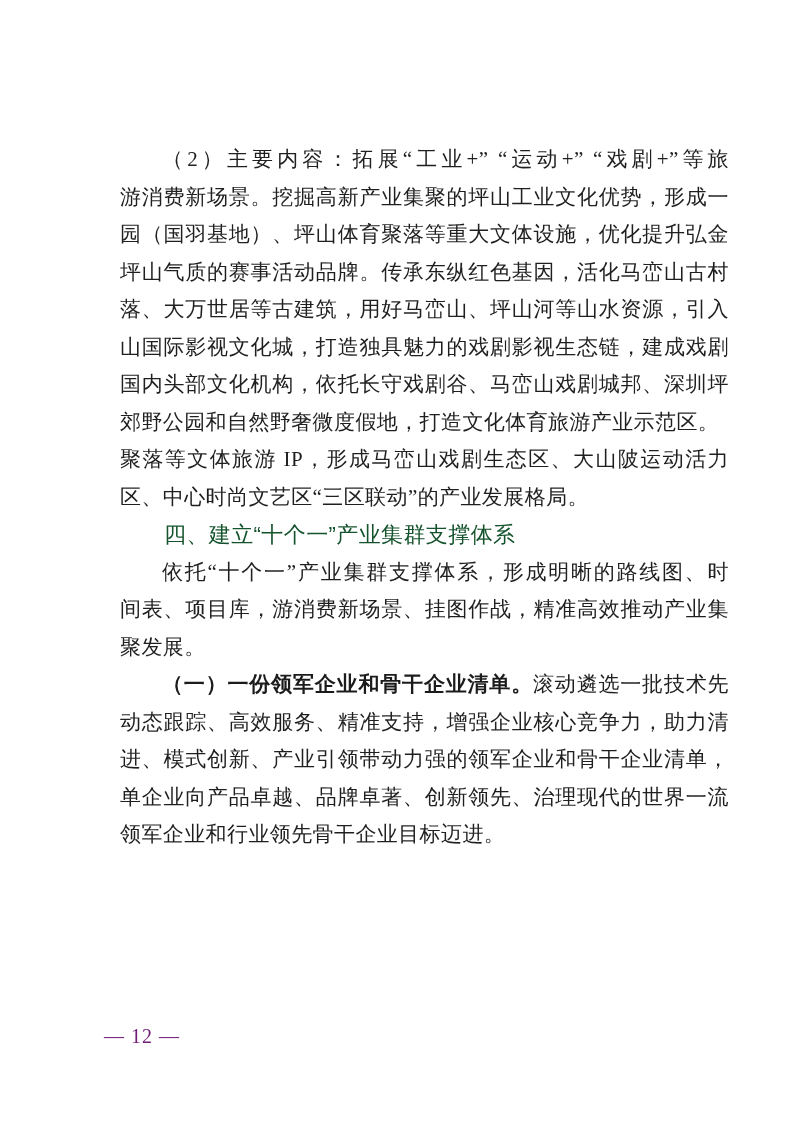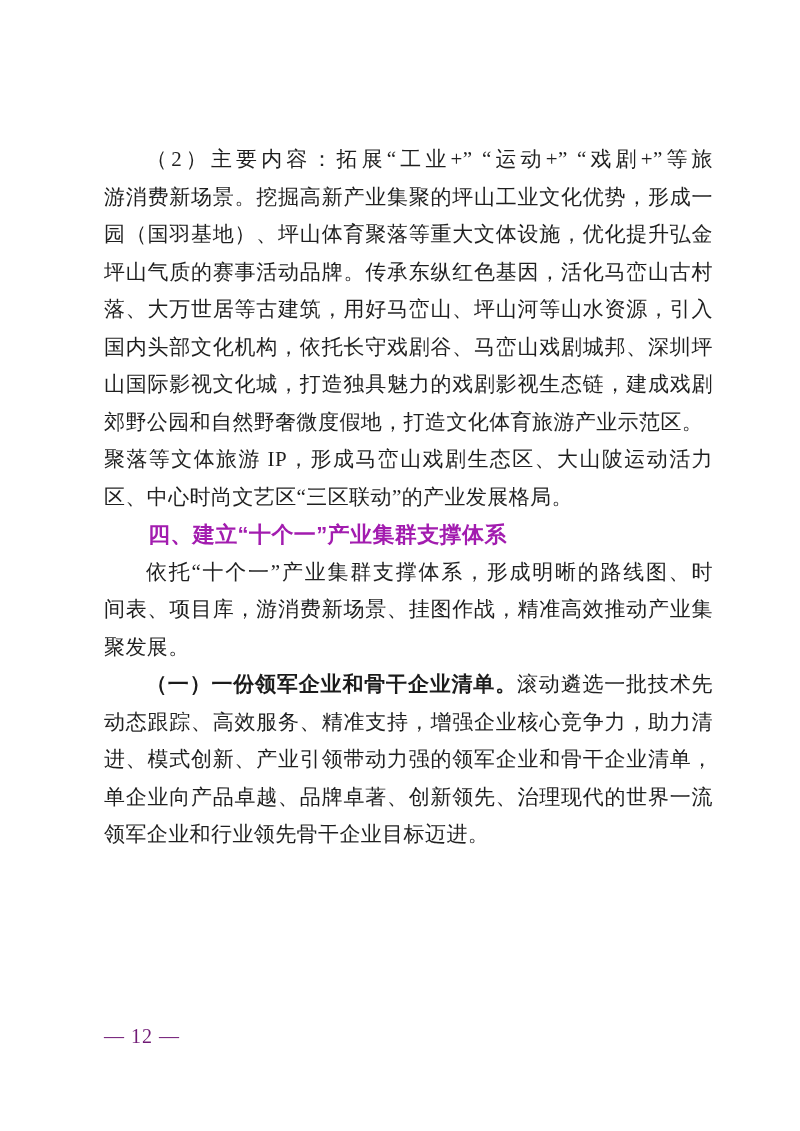--- a/index.html
+++ b/index.html
@@ -11,21 +11,21 @@
     position: relative;
     width: 800px;
     height: 1131px;
     background: #ffffff;
     color: #1f1f1f;
     font-family: "Liberation Serif", "DejaVu Serif", serif;
     overflow: hidden;
   }
   .textblock {
     position: absolute;
-    left: 104px;
+    left: 120px;
     top: 141px;
     width: 609px;
     font-size: 21px;
   }
   .ln {
     height: 37.5px;
     line-height: 37.5px;
     text-align: justify;
     text-align-last: justify;
     -moz-text-align-last: justify;
@@ -35,23 +35,23 @@
   .ln.last {
     text-align: center;
     text-align-last: left;
     -moz-text-align-last: left;
   }
   .ln.ind {
     text-indent: 2em;
   }
   .ln.heading {
     font-family: "Liberation Sans", "DejaVu Sans", sans-serif;
-    font-weight: 700;
+    font-weight: 400;
     font-size: 22px;
-    color: #a21caf;
+    color: #14532d;
   }
   .item-lead {
     font-weight: 700;
     color: #1b1b1b;
   }
   .footer {
     position: absolute;
     left: 104px;
     top: 1021px;
     height: 30px;
@@ -65,22 +65,22 @@
 <body>
 
 <div class="page">
   <div class="textblock">
 
     <div class="ln ind">（2）主要内容：拓展“工业+” “运动+” “戏剧+”等旅</div>
     <div class="ln">游消费新场景。挖掘高新产业集聚的坪山工业文化优势，形成一</div>
     <div class="ln">园（国羽基地）、坪山体育聚落等重大文体设施，优化提升弘金</div>
     <div class="ln">坪山气质的赛事活动品牌。传承东纵红色基因，活化马峦山古村</div>
     <div class="ln">落、大万世居等古建筑，用好马峦山、坪山河等山水资源，引入</div>
+    <div class="ln">山国际影视文化城，打造独具魅力的戏剧影视生态链，建成戏剧</div>
     <div class="ln">国内头部文化机构，依托长守戏剧谷、马峦山戏剧城邦、深圳坪</div>
-    <div class="ln">山国际影视文化城，打造独具魅力的戏剧影视生态链，建成戏剧</div>
     <div class="ln last">郊野公园和自然野奢微度假地，打造文化体育旅游产业示范区。</div>
 
     <div class="ln">聚落等文体旅游 IP，形成马峦山戏剧生态区、大山陂运动活力</div>
     <div class="ln last">区、中心时尚文艺区“三区联动”的产业发展格局。</div>
 
     <div class="ln heading ind last">四、建立“十个一”产业集群支撑体系</div>
 
     <div class="ln ind">依托“十个一”产业集群支撑体系，形成明晰的路线图、时</div>
     <div class="ln">间表、项目库，游消费新场景、挂图作战，精准高效推动产业集</div>
     <div class="ln last">聚发展。</div>

